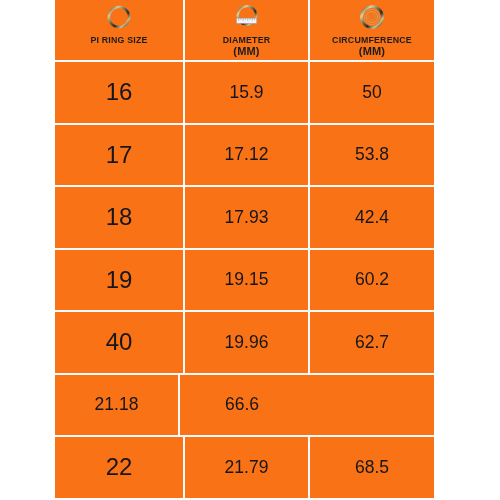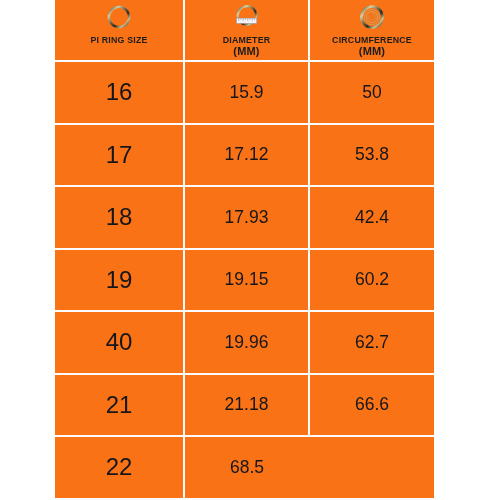--- a/index.html
+++ b/index.html
@@ -251,34 +251,34 @@
       </div>
       <div class="cell col-2">
         <span class="cell-value value-num">19.96</span>
       </div>
       <div class="cell col-3">
         <span class="cell-value value-num">62.7</span>
       </div>
     </div>
 
     <div class="table-row data-row">
-      <div class="cell col-1">
-        <span class="cell-value value-size">21</span>
-      </div>
       <div class="cell col-2">
         <span class="cell-value value-num">21.18</span>
       </div>
       <div class="cell col-3">
         <span class="cell-value value-num">66.6</span>
       </div>
     </div>
 
     <div class="table-row data-row">
       <div class="cell col-1">
         <span class="cell-value value-size">22</span>
+      </div>
+      <div class="cell col-2">
+        <span class="cell-value value-num">21.79</span>
       </div>
       <div class="cell col-3">
         <span class="cell-value value-num">68.5</span>
       </div>
     </div>
 
   </div>
 </div>
 
 </body></html>

